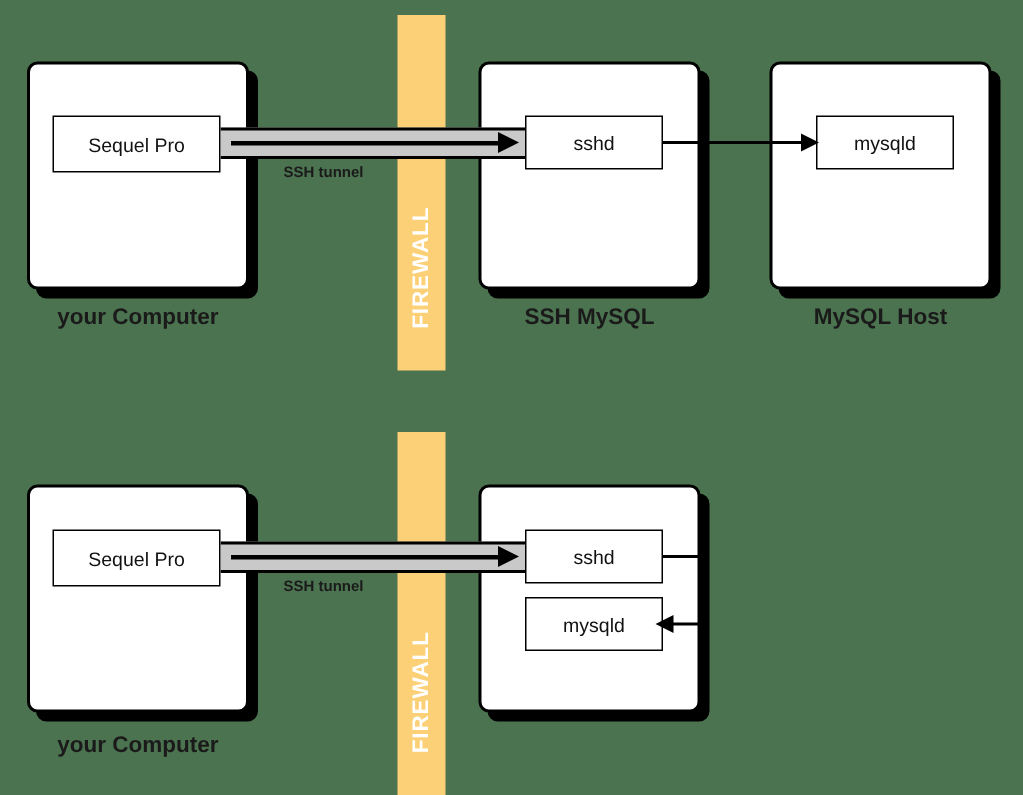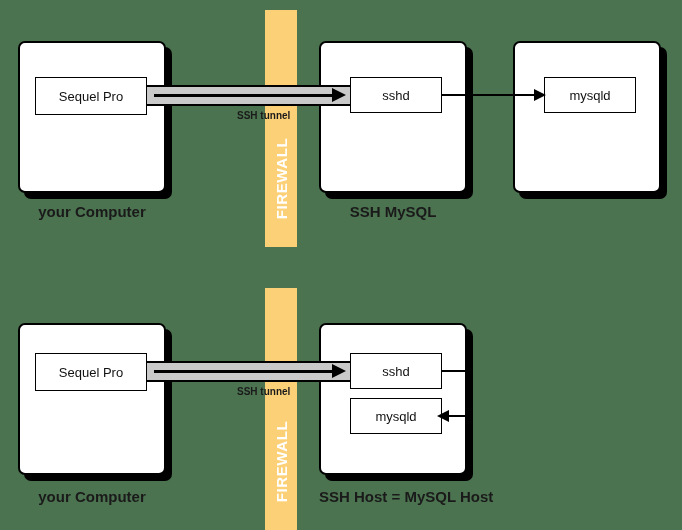--- a/index.html
+++ b/index.html
@@ -92,21 +92,20 @@
     background: #000000;
     z-index: 7;
   }
   .tunnel-label {
     position: absolute;
     font-size: 10px;
     font-weight: bold;
     color: #1a1a1a;
     white-space: nowrap;
     z-index: 7;
-    margin-left: 48px;
   }
 
   
   .line-h {
     position: absolute;
     height: 2px;
     background: #000000;
     z-index: 4;
   }
   .line-v {
@@ -154,20 +153,21 @@
 
   <div class="host" style="left:319px; top:41px; width:148px; height:152px;"></div>
   <div class="proc" style="left:350px; top:77px; width:92px; height:36px;">sshd</div>
   <div class="host-label" style="left:319px; top:203px; width:148px;">SSH MySQL</div>
 
   <div class="line-h" style="left:442px; top:94px; width:104px;"></div>
   <div class="arrow-right" style="left:534px; top:89px;"></div>
 
   <div class="host" style="left:513px; top:41px; width:148px; height:152px;"></div>
   <div class="proc" style="left:544px; top:77px; width:92px; height:36px;">mysqld</div>
+  <div class="host-label" style="left:513px; top:203px; width:148px;">MySQL Host</div>
 
   <div class="firewall" style="left:265px; top:288px; width:32px; height:242px;">
     <div class="firewall-label" style="top:165px;">FIREWALL</div>
   </div>
 
   <div class="host" style="left:18px; top:323px; width:148px; height:152px;"></div>
   <div class="proc" style="left:35px; top:353px; width:112px; height:38px;">Sequel Pro</div>
   <div class="host-label" style="left:18px; top:488px; width:148px;">your Computer</div>
 
   <div class="tunnel" style="left:147px; top:361px; width:205px; height:21px;"></div>
@@ -177,15 +177,14 @@
 
   <div class="host" style="left:319px; top:323px; width:148px; height:152px;"></div>
   <div class="proc" style="left:350px; top:353px; width:92px; height:36px;">sshd</div>
   <div class="proc" style="left:350px; top:398px; width:92px; height:36px;">mysqld</div>
 
   <div class="line-h" style="left:441px; top:370px; width:30px;"></div>
   <div class="line-v" style="left:469px; top:370px; height:47px;"></div>
   <div class="line-h" style="left:441px; top:415px; width:30px;"></div>
   <div class="arrow-left" style="left:437px; top:410px;"></div>
 
-  <div class="host-label" style="left:319px; top:488px; width:148px;">SSH Host = MySQL Host</div>
 
 </div>
 
 </body></html>

